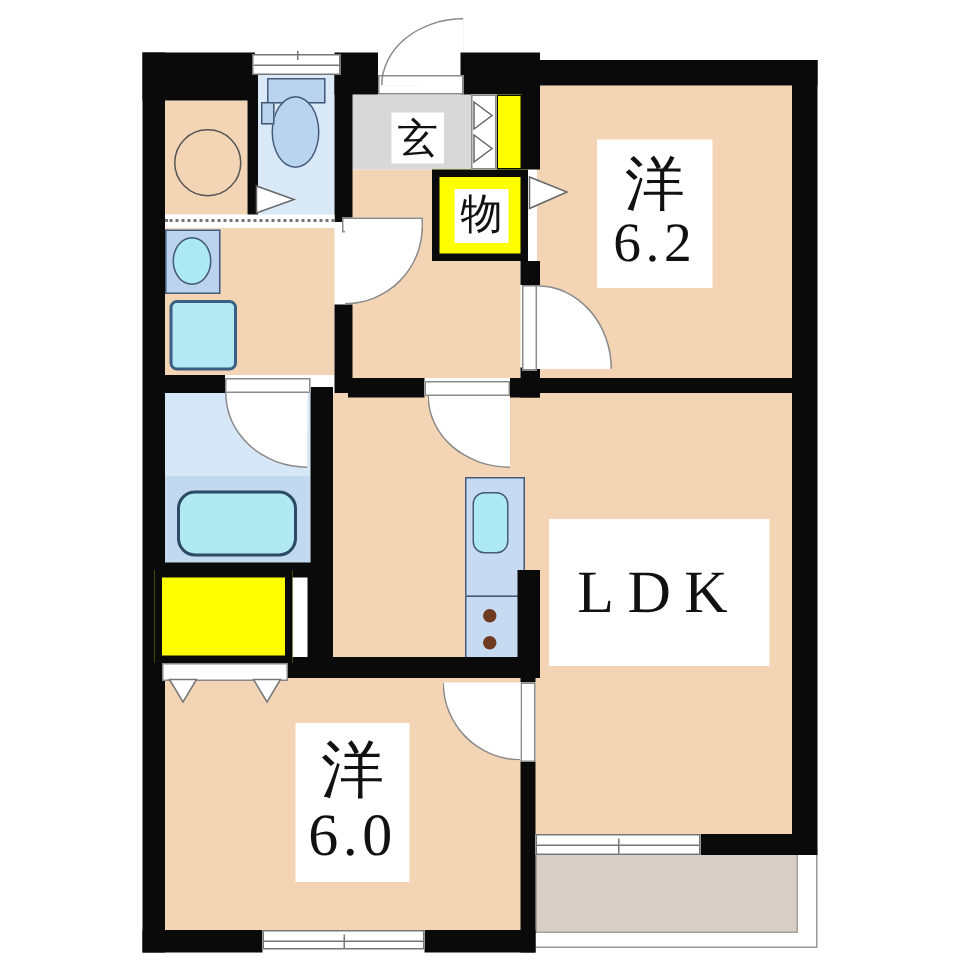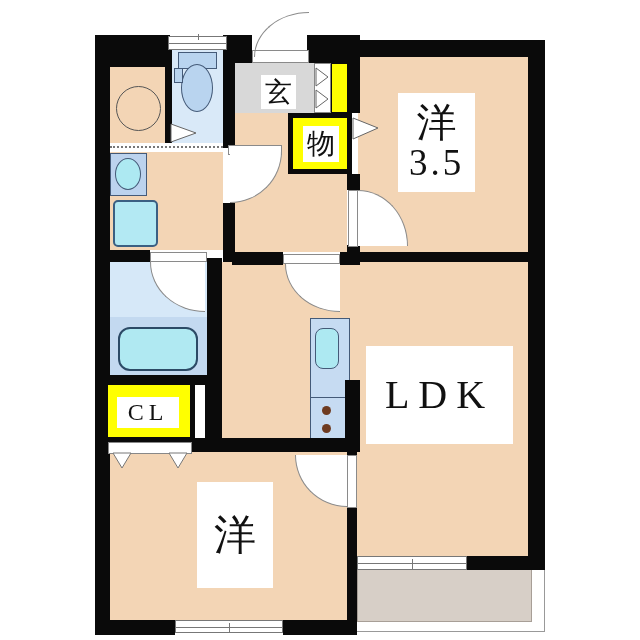--- a/index.html
+++ b/index.html
@@ -136,37 +136,35 @@
   <svg class="abs" style="left:170px;top:122px;" width="28" height="22">
     <polygon points="1,2 26,11 1,20" fill="#fff" stroke="#666"></polygon>
   </svg>
 
   <svg class="abs" style="left:352px;top:116px;" width="28" height="25">
     <polygon points="1,2 26,12 1,23" fill="#fff" stroke="#666"></polygon>
   </svg>
 
   <div class="abs label" style="left:398px;top:93px;width:77px;height:99px;">
     <div style="font-size:40px;">洋</div>
-    <div style="font-size:37px;letter-spacing:3px;">3.5</div>
+    <div style="font-size:37px;letter-spacing:3px;">6.2</div>
   </div>
 
   <div class="abs label" style="left:366px;top:346px;width:147px;height:98px;">
     <div style="font-size:40px;letter-spacing:9px;">LDK</div>
   </div>
 
   <div class="abs label" style="left:197px;top:482px;width:76px;height:106px;">
     <div style="font-size:42px;">洋</div>
+    <div style="font-size:40px;letter-spacing:3px;">6.0</div>
   </div>
 
   <div class="abs label" style="left:261px;top:75px;width:35px;height:34px;font-size:27px;">
     <div>玄</div>
   </div>
 
   <div class="abs label" style="left:303px;top:126px;width:36px;height:36px;font-size:28px;">
     <div>物</div>
   </div>
 
-  <div class="abs label" style="left:117px;top:397px;width:62px;height:31px;font-size:24px;letter-spacing:5px;">
-    <div>CL</div>
-  </div>
 
 
 </div>
 
 </body></html>

